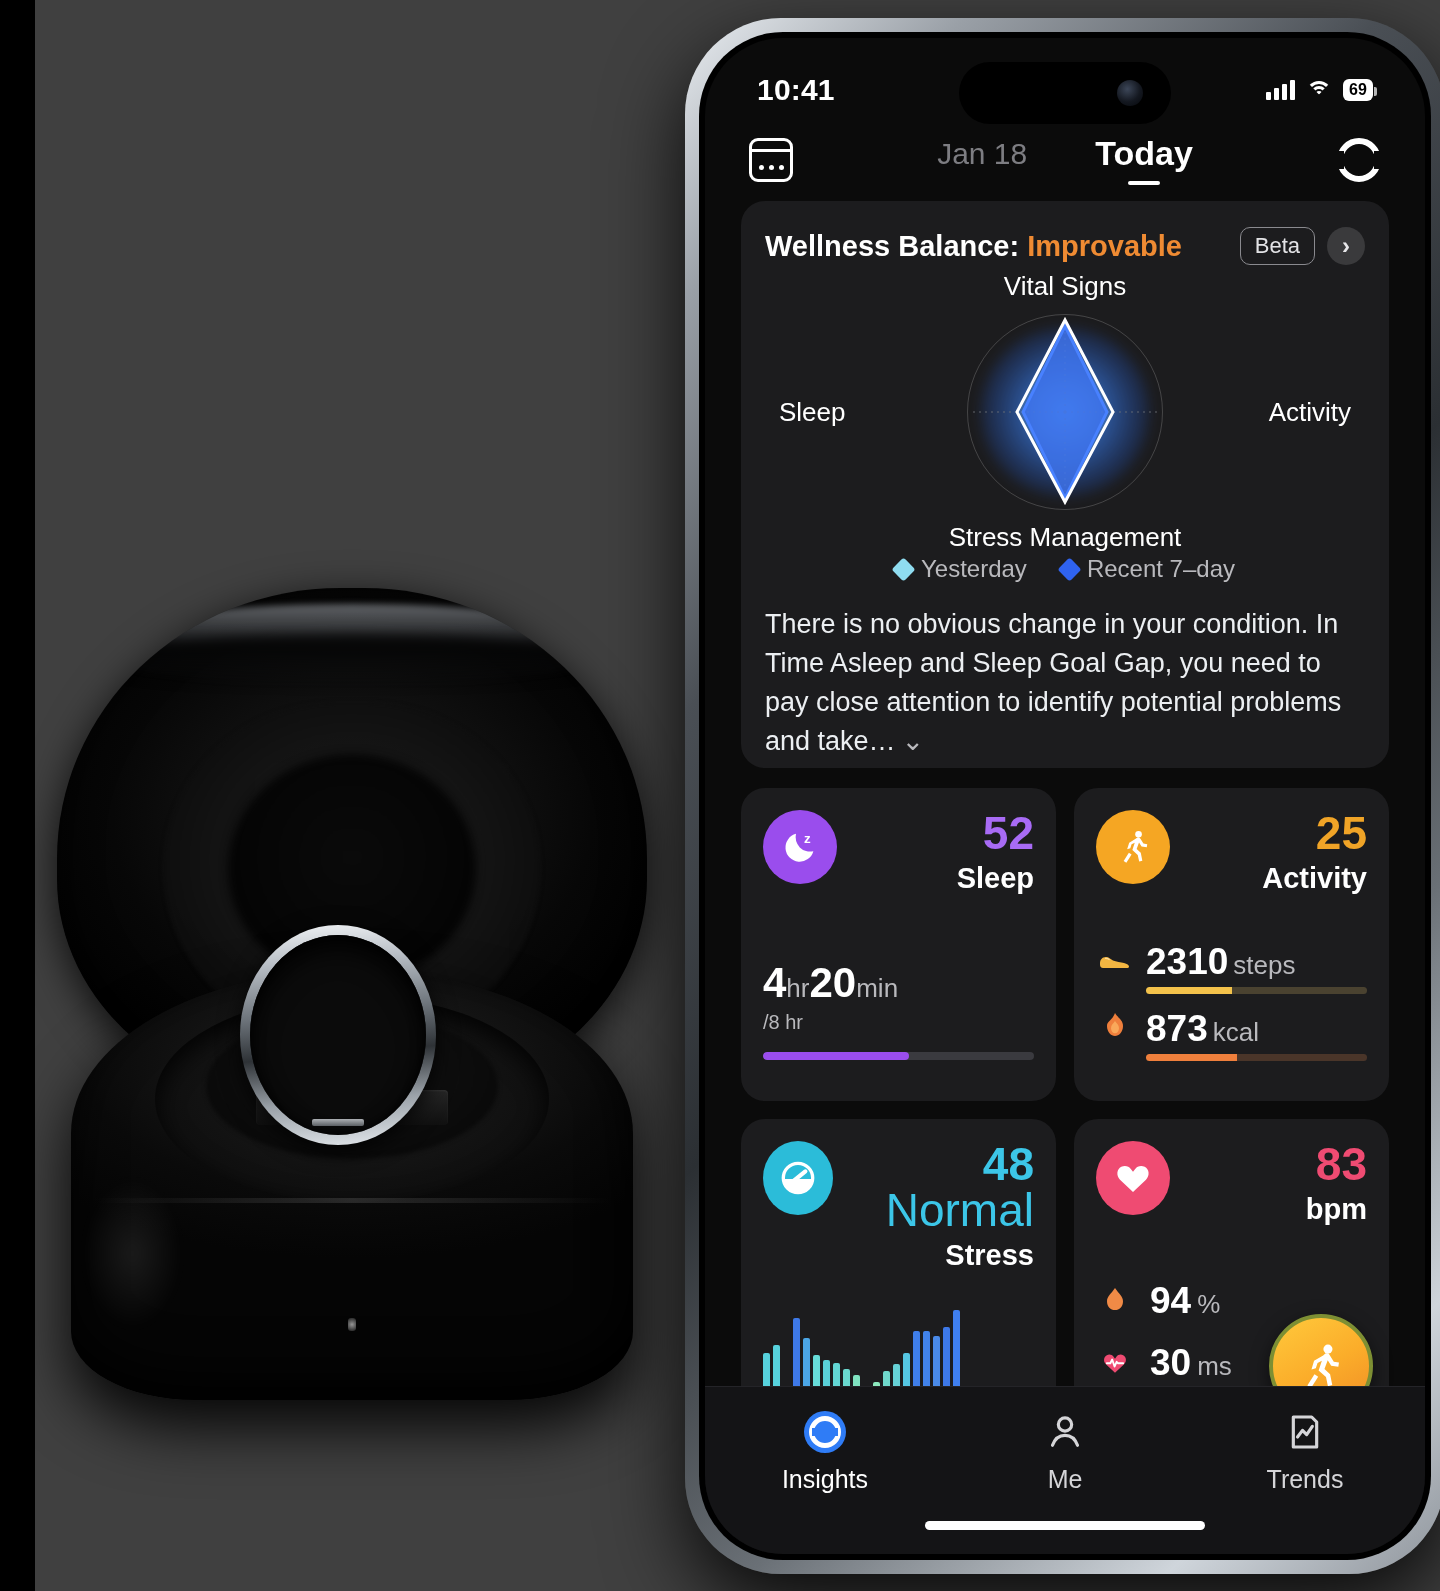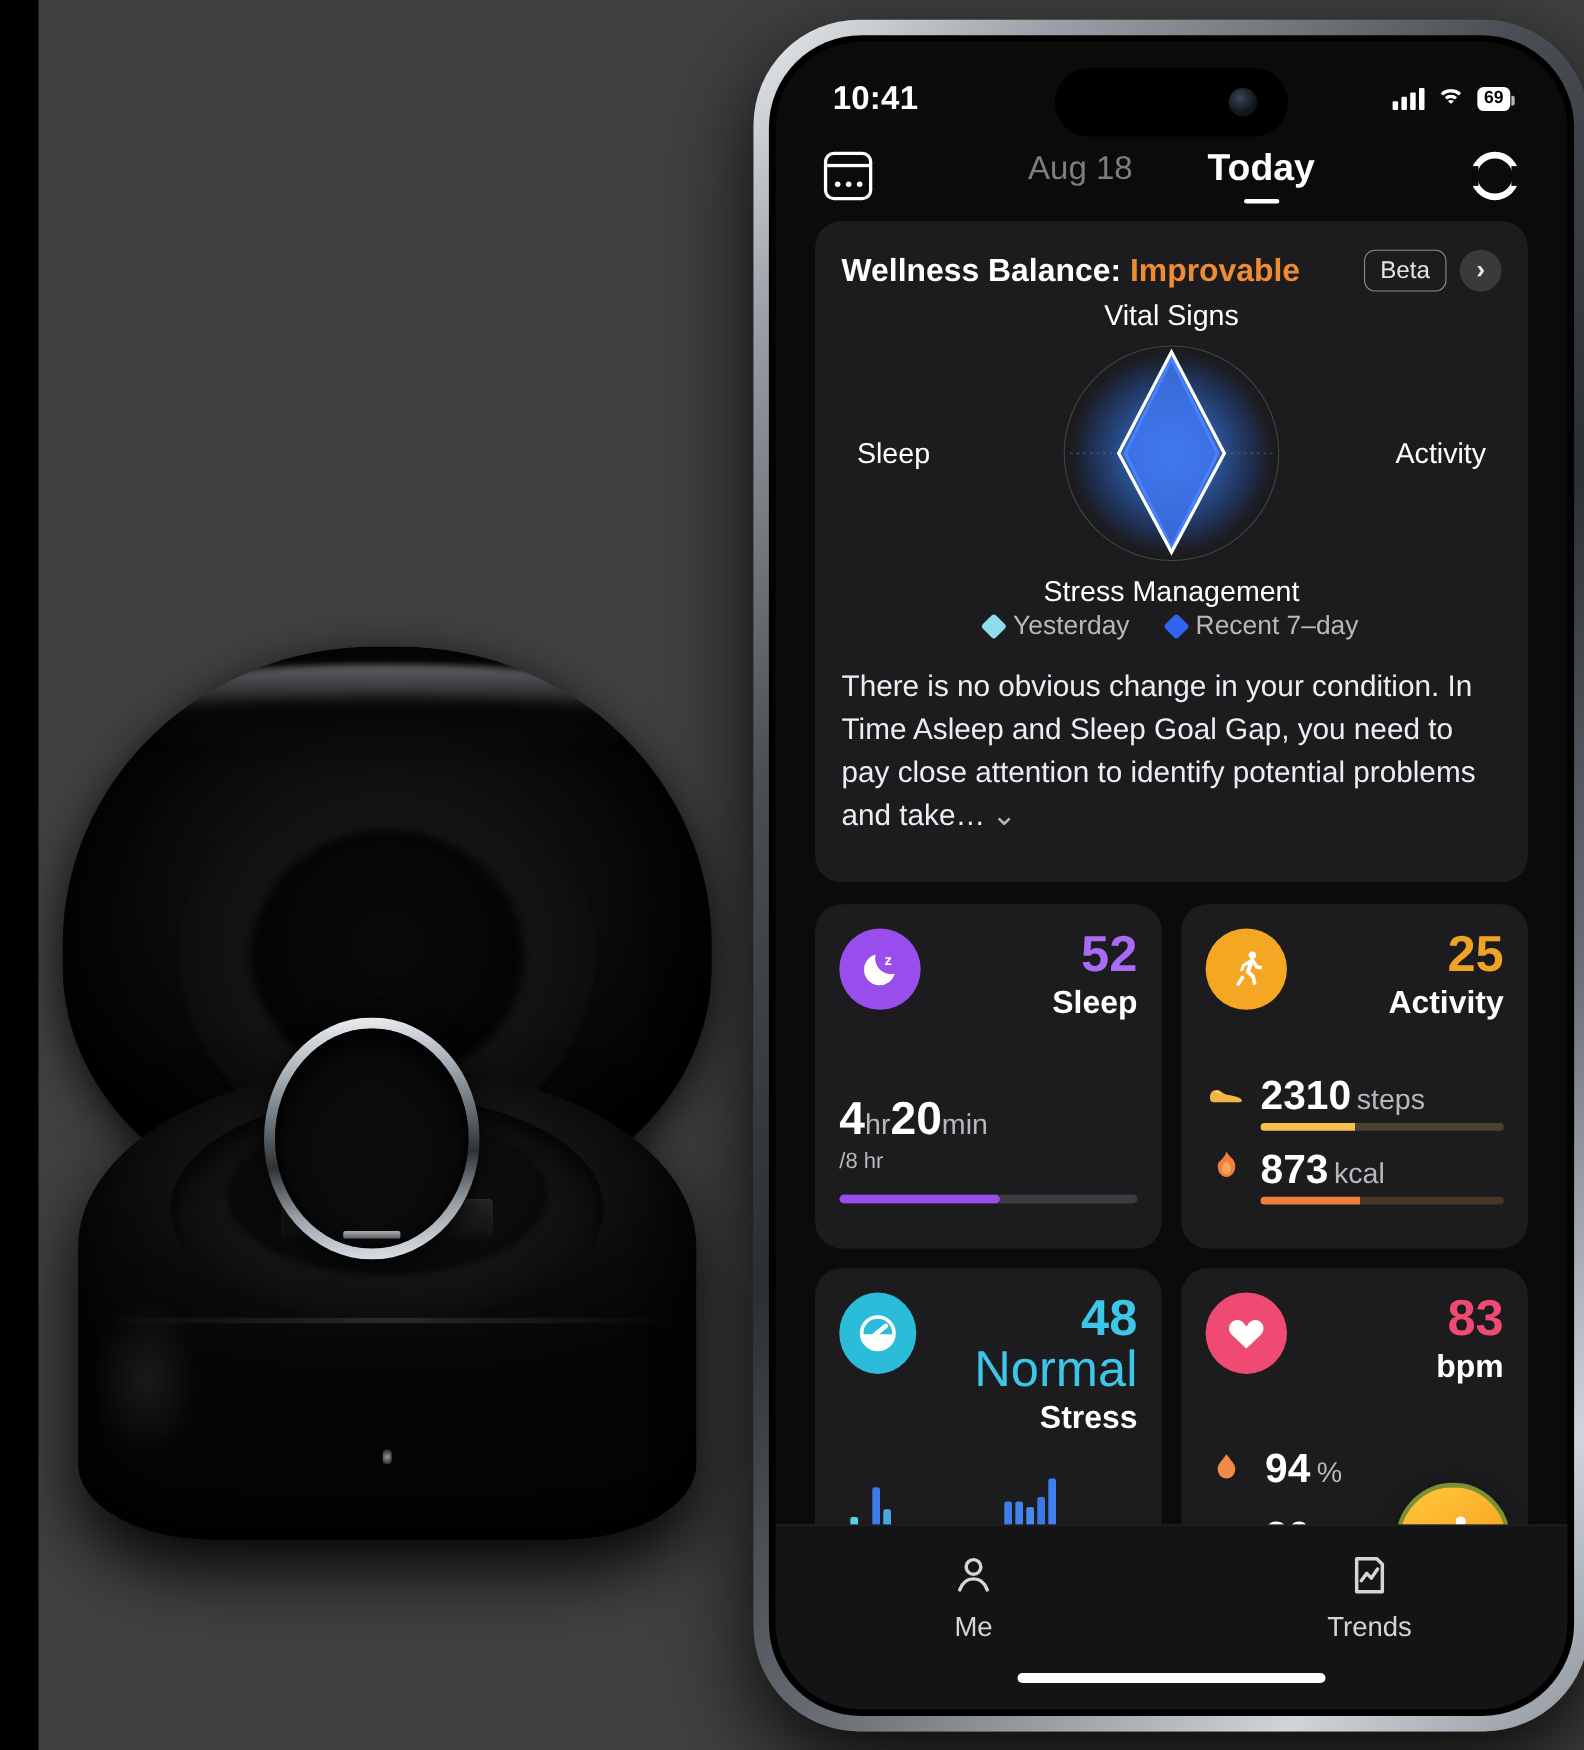--- a/index.html
+++ b/index.html
@@ -168,21 +168,21 @@
   .nav-tab.active::after { content:""; position:absolute; left:50%; transform:translateX(-50%);
      bottom:0; width:32px; height:4px; background:#fff; border-radius:2px; }
   .sync-icon { width:44px; height:44px; border-radius:50%; border:6px solid #fff; position:relative; }
   .sync-icon::before, .sync-icon::after { content:""; position:absolute; top:50%; transform:translateY(-50%);
      width:9px; height:18px; background:#0b0b0b; }
   .sync-icon::before { left:-8px; } .sync-icon::after { right:-8px; }
 
   
   .content { padding: 6px 36px 0 36px; }
   .card { background:#1c1c1e; border-radius:24px; }
-  .wellness { padding: 26px 24px 40px 24px; }
+  .wellness { padding: 26px 24px 6px 24px; }
   .wb-head { display:flex; align-items:center; gap:12px; }
   .wb-title { font-size:29px; font-weight:600; color:#fff; flex:1; }
   .wb-title .state { color:#ef8b33; }
   .beta { border:1.6px solid #8a8a8f; border-radius:10px; color:#e3e3e6; font-size:22px;
           padding:5px 14px; }
   .chev-btn { width:38px; height:38px; border-radius:50%; background:#3a3a3c; color:#e7e7ea;
     display:flex; align-items:center; justify-content:center; font-size:24px; font-weight:600; }
 
   .radar-wrap { position:relative; height:282px; margin-top:6px; }
   .ax-label { position:absolute; color:#fff; font-size:26px; white-space:nowrap; }
@@ -316,21 +316,21 @@
 
     <div class="navbar">
       <div class="cal-icon">
         <div class="cal-dots">
                 <i></i>
                 <i></i>
                 <i></i>
               </div>
       </div>
       <div class="nav-tabs">
-        <div class="nav-tab">Aug 18</div>
+        <div class="nav-tab">Jan 18</div>
         <div class="nav-tab active">Today</div>
       </div>
       <div class="sync-icon"></div>
     </div>
 
     <div class="content">
       <div class="card wellness">
         <div class="wb-head">
           <div class="wb-title">
             <span>Wellness Balance:</span>
@@ -519,20 +519,26 @@
             <circle cx="15.2" cy="4.2" r="2.1"></circle>
             <path d="M13 7.2 8.8 9.6l-1.2 4 2-.6.8-2.4 2-1-1.5 4.5 3.4 3 .9 4.2 2-.5-1-5-2.6-2.4 1.5-4.1 1.6 2.6 3.3.5.3-2-2.4-.4-2-3.2c-.4-.6-1.1-.8-1.9-.6z"></path>
             <path d="M9 15.8 5.7 21l1.7 1.1L10.7 17z"></path>
             <rect x="4" y="21.4" width="16" height="1.2" rx=".6" opacity=".75"></rect>
           </svg>
         </div>
       </div>
     </div>
 
     <div class="tabbar">
+      <div class="tabitem active">
+        <div class="tico">
+                <div class="tico-ring"></div>
+              </div>
+        <div class="tlabel">Insights</div>
+      </div>
       <div class="tabitem">
         <div class="tico">
           <svg width="40" height="40" viewBox="0 0 24 24" fill="none" stroke="#d5d5d8" stroke-width="1.9">
             <circle cx="12" cy="7.5" r="4"></circle>
             <path d="M4.5 20c1.4-4 4.2-6 7.5-6s6.1 2 7.5 6" stroke-linecap="round"></path>
           </svg>
         </div>
         <div class="tlabel">Me</div>
       </div>
       <div class="tabitem">

